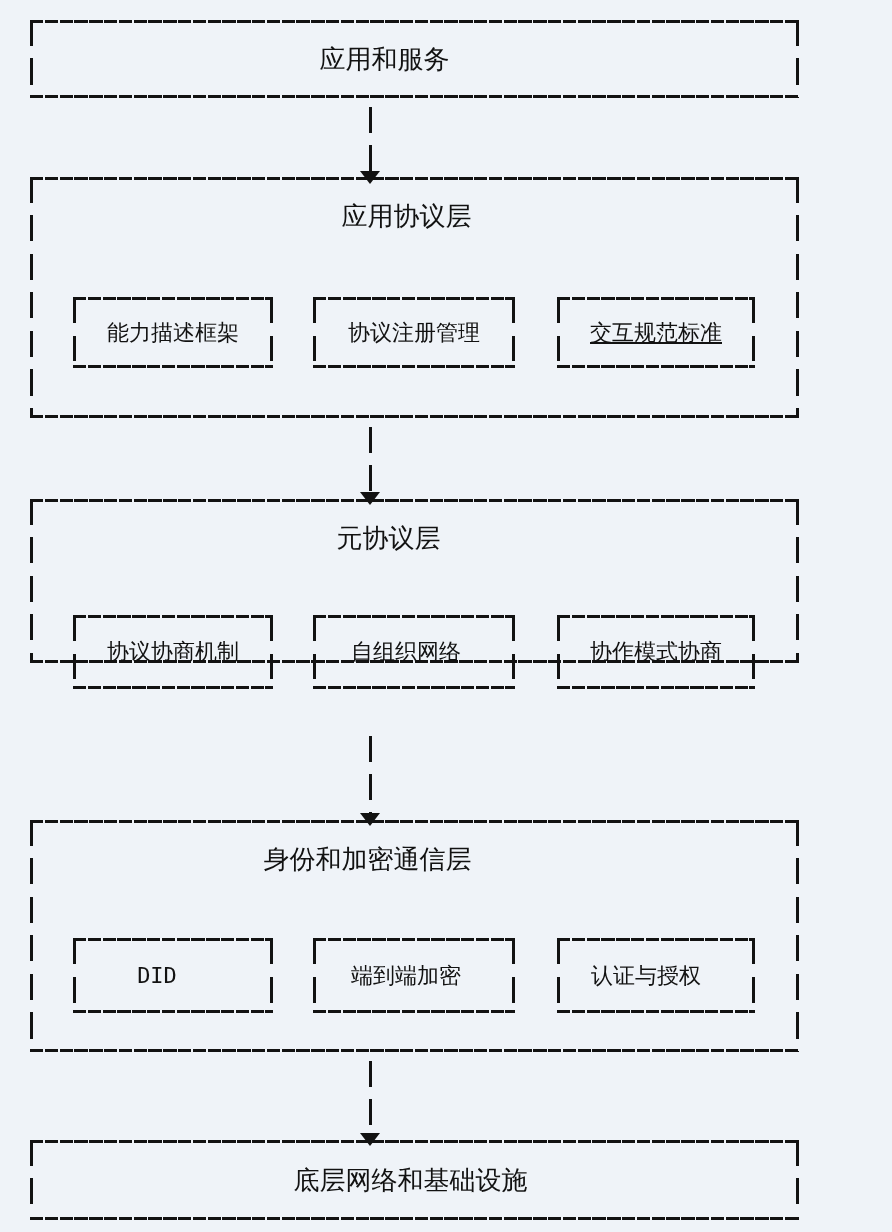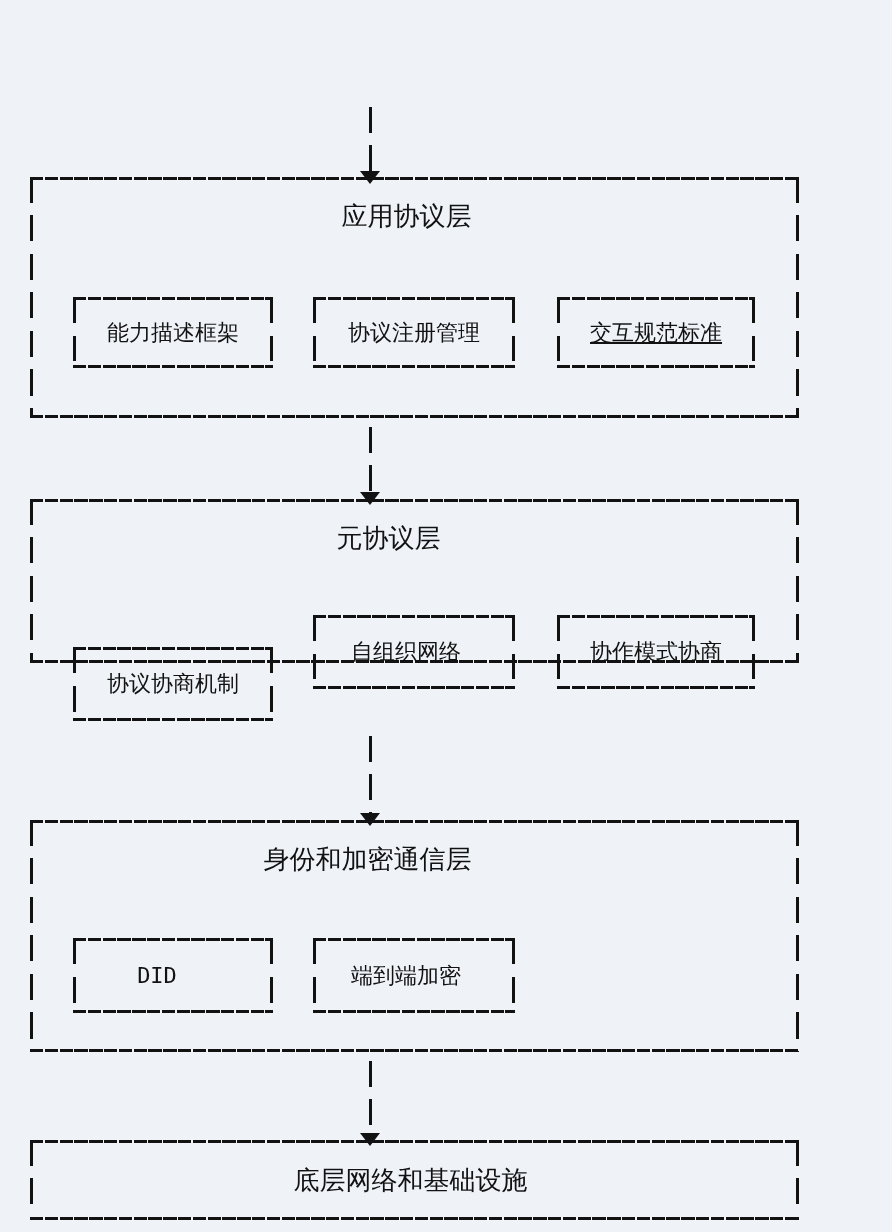--- a/index.html
+++ b/index.html
@@ -54,20 +54,23 @@
     border-left:10px solid transparent;
     border-right:10px solid transparent;
     border-top:13px solid var(--ink);
   }
 </style>
 </head>
 <body>
 
 <div class="canvas">
 
+  <section class="cbox layer slim" style="top:20px;height:78px;">
+    <h2 class="ltitle" style="transform:translateX(-30px);">应用和服务</h2>
+  </section>
 
   <div class="connector" style="top:98px;height:86px;">
     <div class="cline"></div>
     <div class="carrow"></div>
   </div>
 
   <section class="cbox layer" style="top:177px;height:241px;">
     <h2 class="ltitle" style="transform:translateX(-8px);">应用协议层</h2>
     <div class="cbox sub" style="left:43px;top:120px;width:200px;height:71px;">
       <span class="slabel">能力描述框架</span>
@@ -80,21 +83,21 @@
     </div>
   </section>
 
   <div class="connector" style="top:418px;height:87px;">
     <div class="cline"></div>
     <div class="carrow"></div>
   </div>
 
   <section class="cbox layer" style="top:499px;height:164px;">
     <h2 class="ltitle" style="transform:translateX(-26px);">元协议层</h2>
-    <div class="cbox sub" style="left:43px;top:116px;width:200px;height:74px;margin-top:32px;">
+    <div class="cbox sub" style="left:43px;top:116px;width:200px;height:74px;">
       <span class="slabel">协议协商机制</span>
     </div>
     <div class="cbox sub" style="left:527px;top:116px;width:198px;height:74px;">
       <span class="slabel">协作模式协商</span>
     </div>
     <div class="cbox sub" style="left:283px;top:116px;width:202px;height:74px;">
       <span class="slabel" style="transform:translateX(-8px);">自组织网络</span>
     </div>
   </section>
 
@@ -104,20 +107,23 @@
   </div>
 
   <section class="cbox layer" style="top:820px;height:232px;">
     <h2 class="ltitle" style="transform:translateX(-47px);">身份和加密通信层</h2>
     <div class="cbox sub" style="left:43px;top:118px;width:200px;height:75px;">
       <span class="slabel" style="transform:translateX(-16px);">DID</span>
     </div>
     <div class="cbox sub" style="left:283px;top:118px;width:202px;height:75px;">
       <span class="slabel" style="transform:translateX(-8px);">端到端加密</span>
     </div>
+    <div class="cbox sub" style="left:527px;top:118px;width:198px;height:75px;">
+      <span class="slabel" style="transform:translateX(-10px);">认证与授权</span>
+    </div>
   </section>
 
   <div class="connector" style="top:1052px;height:94px;">
     <div class="cline"></div>
     <div class="carrow"></div>
   </div>
 
   <section class="cbox layer slim" style="top:1140px;height:80px;">
     <h2 class="ltitle" style="transform:translateX(-4px);">底层网络和基础设施</h2>
   </section>

